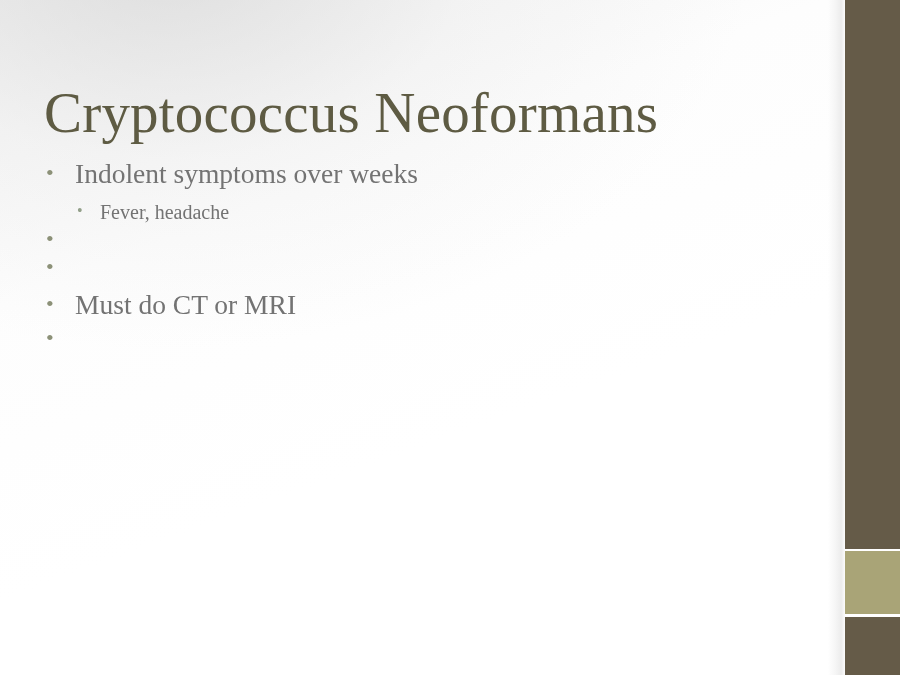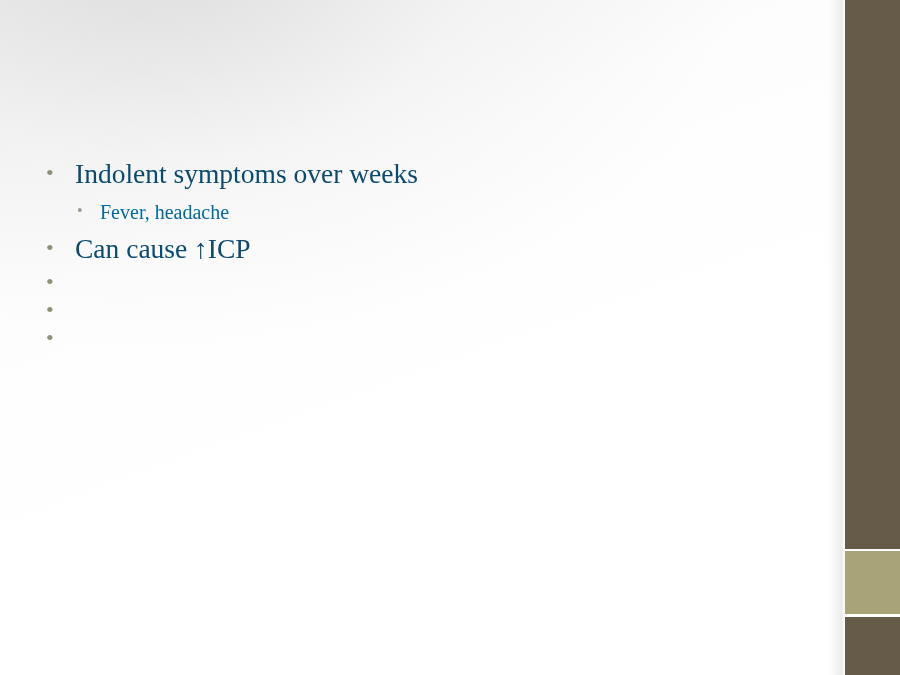--- a/index.html
+++ b/index.html
@@ -91,21 +91,21 @@
     width: 29px;
     color: #8C9178;
     font-size: 22px;
     line-height: 1;
     position: relative;
     top: -3px;
   }
   .bullet-l1 > .bullet-text {
     font-size: 27.5px;
     line-height: 1.34;
-    color: #0c4a6e;
+    color: #737373;
     white-space: nowrap;
   }
 
   .sublist {
     list-style: none;
     margin: 0 0 6px 0;
     padding: 0 0 0 31px;
   }
   .bullet-l2 {
     margin-bottom: 2px;
@@ -115,39 +115,40 @@
     width: 23px;
     color: #93A08A;
     font-size: 16px;
     line-height: 1;
     position: relative;
     top: -3px;
   }
   .bullet-l2 > .bullet-text {
     font-size: 20px;
     line-height: 1.3;
-    color: #0369a1;
+    color: #737373;
     white-space: nowrap;
   }
 </style>
 </head>
 <body>
 
 <div id="slide">
 
   <div id="slide-bg"></div>
 
   <div class="sidebar-shadow"></div>
 
   <div class="sidebar">
     <div class="sidebar-seg seg-top" style="background: rgb(101, 91, 72);"></div>
     <div class="sidebar-seg seg-mid" style="background: rgb(169, 164, 119);"></div>
     <div class="sidebar-seg seg-bottom" style="background: rgb(101, 91, 72);"></div>
   </div>
 
+  <h1 class="slide-title">Cryptococcus Neoformans</h1>
 
   <ul class="body-list">
 
     <li>
       <div class="bullet-row bullet-l1">
         <span class="bullet-marker">•</span>
         <span class="bullet-text">Indolent symptoms over weeks</span>
       </div>
       <ul class="sublist">
         <li>
@@ -155,33 +156,33 @@
             <span class="bullet-marker">•</span>
             <span class="bullet-text">Fever, headache</span>
           </div>
         </li>
       </ul>
     </li>
 
     <li>
       <div class="bullet-row bullet-l1">
         <span class="bullet-marker">•</span>
-        <span class="bullet-text">Can cause ↑ICP</span>
       </div>
     </li>
 
     <li>
       <div class="bullet-row bullet-l1">
         <span class="bullet-marker">•</span>
       </div>
     </li>
 
     <li>
       <div class="bullet-row bullet-l1">
         <span class="bullet-marker">•</span>
+        <span class="bullet-text">Must do CT or MRI</span>
       </div>
     </li>
 
     <li>
       <div class="bullet-row bullet-l1">
         <span class="bullet-marker">•</span>
       </div>
     </li>
 
   </ul>

